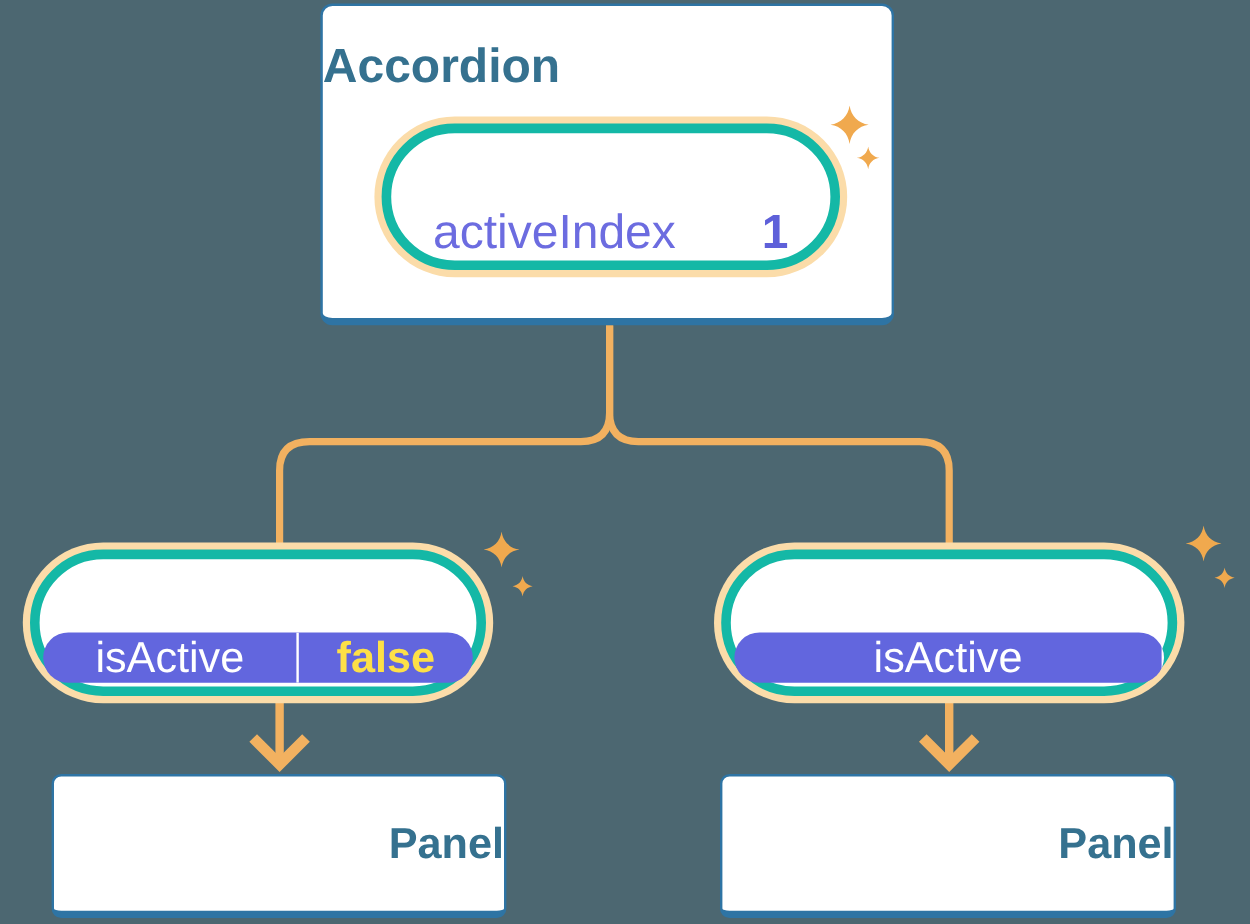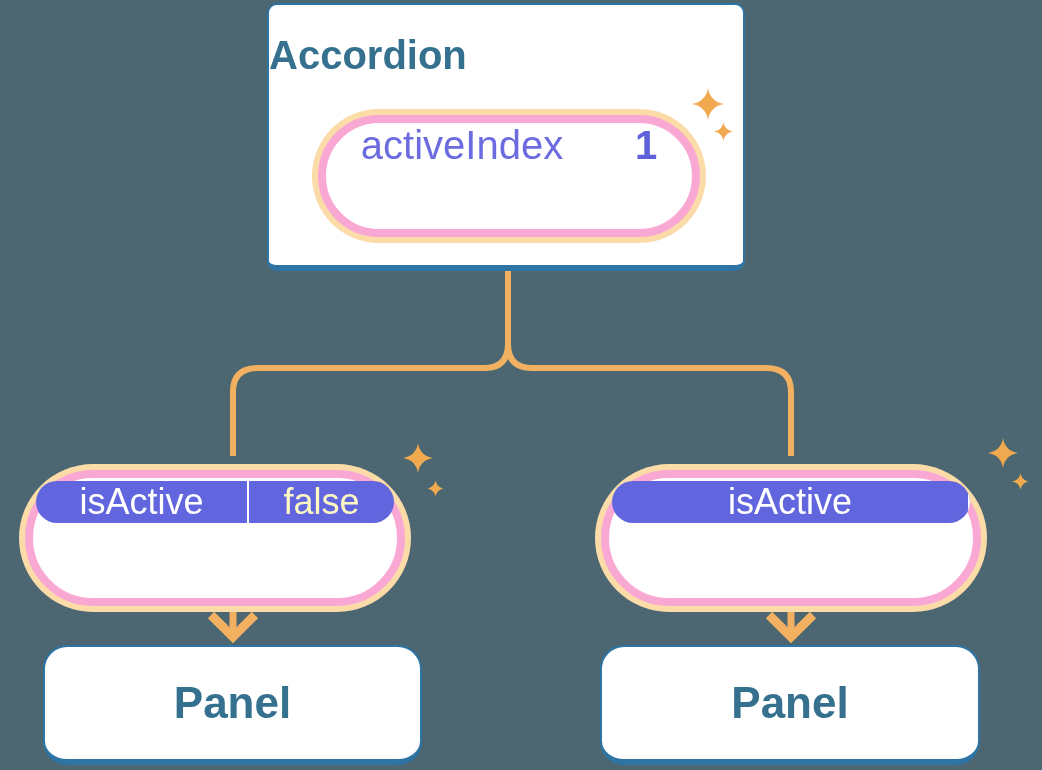--- a/index.html
+++ b/index.html
@@ -30,42 +30,41 @@
   }
   .card-title {
     position: absolute;
     top: 28px; left: 0; right: 0;
     text-align: left;
     font-size: 40px;
     font-weight: 600;
     color: #35718F;
   }
   .card-panel {
-    border-radius: 24px;
+    border-radius: 8px;
     display: flex;
     align-items: center;
-    justify-content: center;
-    font-size: 44px;
+    justify-content: flex-end;
+    font-size: 36px;
     font-weight: 600;
     color: #35718F;
   }
   .panel-left  { left: 43px;  top: 645px; width: 379px; height: 120px; }
   .panel-right { left: 600px; top: 645px; width: 380px; height: 120px; }
 
   
   .pill {
     position: absolute;
     box-sizing: border-box;
-    border: 8px solid #f9a8d4;
+    border: 8px solid #14b8a6;
     border-radius: 70px;
     box-shadow: 0 0 0 6px #FBDCA9;
     background: #FFFFFF;
     display: flex;
-    align-items: flex-start;
-    margin-top: 12px;
+    align-items: flex-end;
   }
   .pill-state {
     left: 318px; top: 103px;
     width: 382px; height: 122px;
   }
   .pill-state .pill-name {
     flex: 1;
     display: flex; align-items: center; justify-content: center;
     font-size: 40px;
     color: #6C6CE0;
@@ -75,21 +74,21 @@
     background: #F5B260;
   }
   .pill-state .pill-value {
     width: 92px;
     display: flex; align-items: center; justify-content: center;
     font-size: 40px;
     font-weight: 700;
     color: #5E60D9;
   }
   .pill-prop {
-    width: 380px; height: 136px;
+    width: 380px; height: 122px;
     padding: 3px;
   }
   .pill-prop-left  { left: 25px;  top: 458px; }
   .pill-prop-right { left: 601px; top: 458px; }
   .pill-body {
     flex: 1;
     background: #6266DE;
     border-radius: 60px;
     display: flex;
     align-items: stretch;
@@ -102,22 +101,22 @@
     color: #FFFFFF;
   }
   .pill-body .pill-divider {
     width: 2px;
     background: #FFFFFF;
   }
   .pill-body .pill-value {
     width: 145px;
     display: flex; align-items: center; justify-content: center;
     font-size: 36px;
-    font-weight: 400;
-    color: #fef9c3;
+    font-weight: 700;
+    color: #fde047;
   }
 
   
   .connector-svg {
     position: absolute;
     left: 0; top: 0;
     width: 1042px; height: 770px;
   }
   .sparkle {
     position: absolute;

